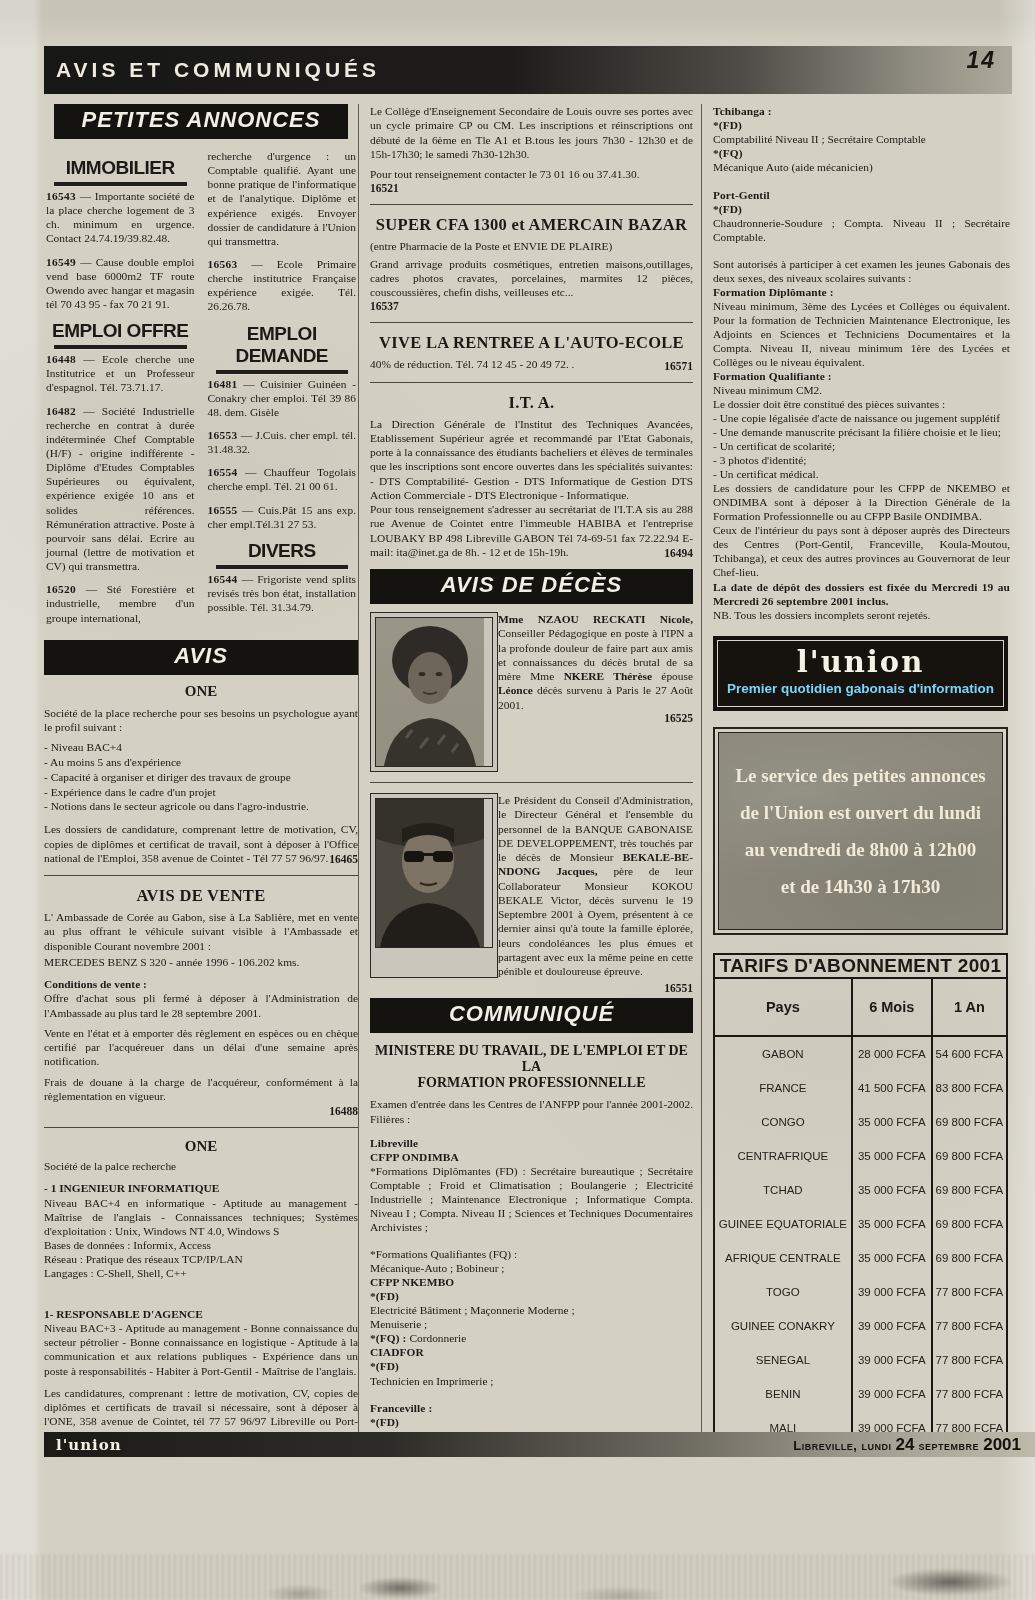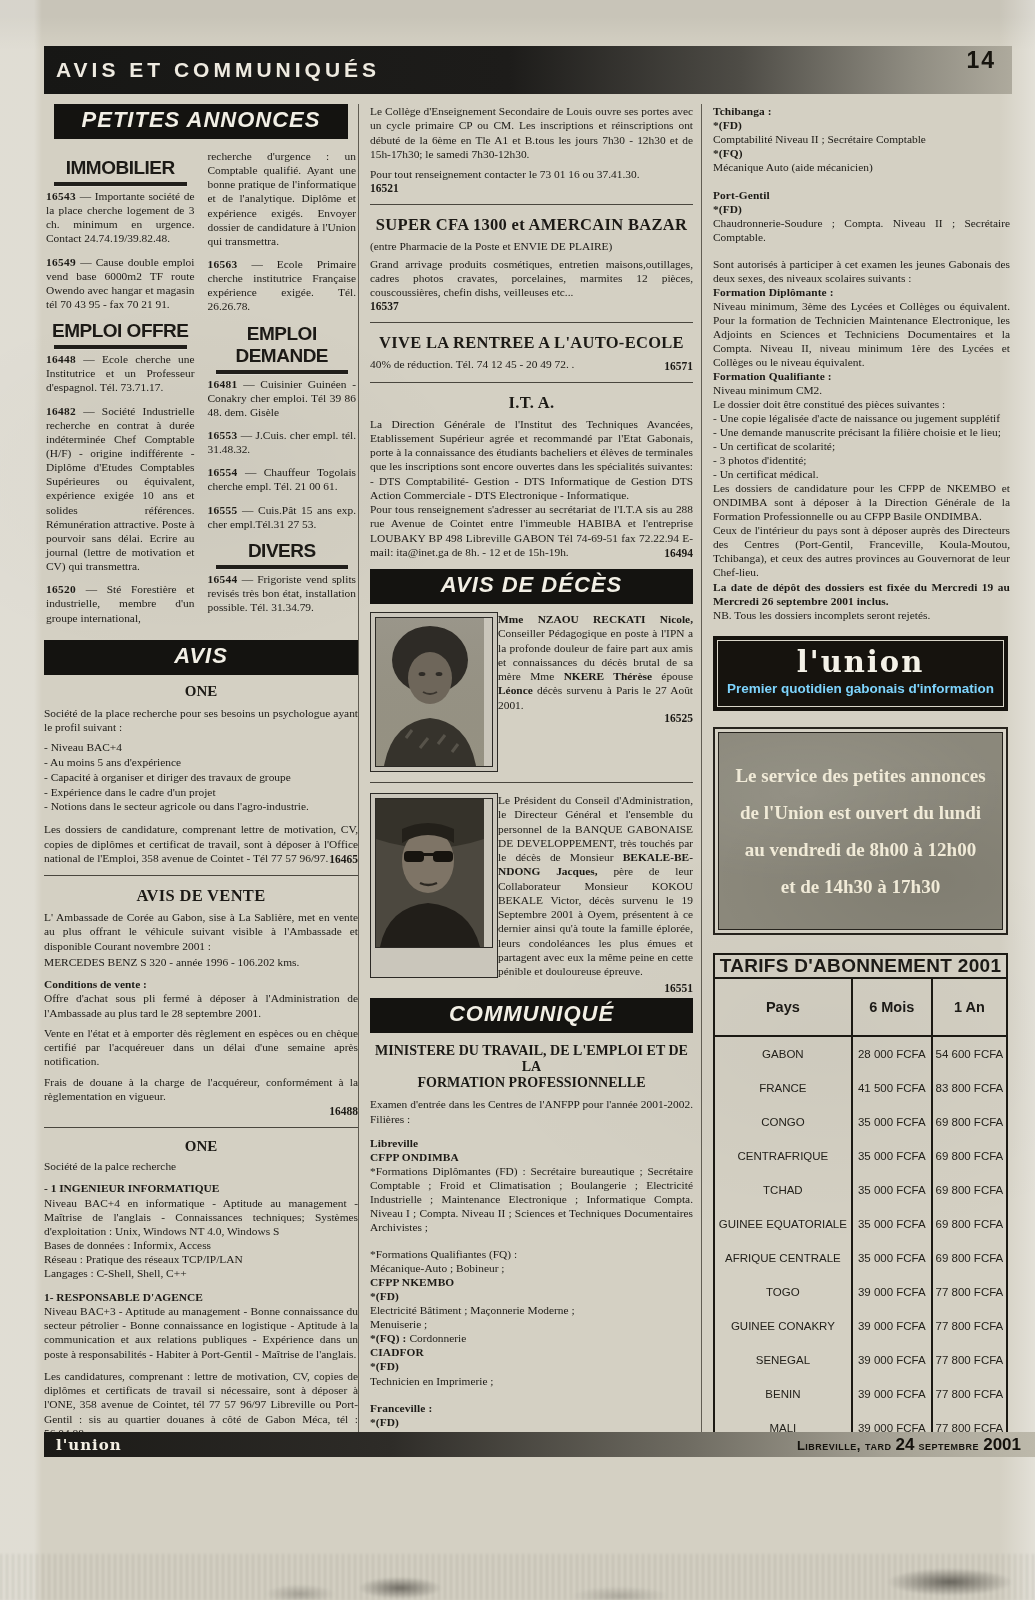--- a/index.html
+++ b/index.html
@@ -14,21 +14,21 @@
       radial-gradient(500px 300px at 80% 65%, rgba(0,0,0,.03), rgba(0,0,0,0) 70%);
     font-family:"Liberation Serif", serif;color:#1c1a16;
   }
   .content{position:absolute;left:44px;top:46px;width:968px;}
   
   .topbar{position:relative;height:48px;display:flex;align-items:center;
     background:linear-gradient(90deg,#171715 0%,#1d1c1a 48%,#4e4c46 72%,#908d82 90%,#aeaa9d 100%);}
   .topbar-title{color:#eeeae0;font-family:"Liberation Sans",sans-serif;font-weight:bold;
     font-size:21px;letter-spacing:4px;padding-left:12px;}
   .page-num{position:absolute;right:16px;top:1px;color:#17150f;
-    font-family:"Liberation Sans",sans-serif;font-weight:bold;font-size:23px;letter-spacing:2px;}
+    font-family:"Liberation Sans",sans-serif;font-weight:bold;font-size:23px;letter-spacing:2px;font-style:italic;}
   
   .columns{display:flex;margin-top:10px;height:1338px;overflow:hidden;}
   .col{box-sizing:border-box;}
   .col1{flex:0 0 314px;}
   .col2{flex:0 0 343px;border-left:1px solid #605c52;padding:0 8px 0 11px;}
   .col3{flex:1;border-left:1px solid #605c52;padding:0 2px 0 11px;}
   .banner{background:#141310;color:#f2efe5;text-align:center;
     font-family:"Liberation Sans",sans-serif;font-weight:800;font-style:italic;
     font-size:22px;letter-spacing:1px;padding:3px 0 6px;}
   .pa-banner{margin:0 10px 10px 10px;}
@@ -175,21 +175,21 @@
 
         <div class="serif-head">ONE</div>
         <p class="body" style="margin:2px 0 8px;">Société de la palce recherche</p>
         <p class="body" style="margin:0;font-weight:bold;">- 1 INGENIEUR INFORMATIQUE</p>
         <div>
             <div class="ln">Niveau BAC+4 en informatique - Aptitude au management - Maîtrise de l'anglais - Connaissances techniques; Systèmes d'exploitation : Unix, Windows NT 4.0, Windows S</div>
             <div class="ln">Bases de données : Informix, Access</div>
             <div class="ln">Réseau : Pratique des réseaux TCP/IP/LAN</div>
             <div class="ln">Langages : C-Shell, Shell, C++</div>
           </div>
-        <p class="body" style="margin:10px 0 0;font-weight:bold;font-family:Liberation Serif, serif;">1- RESPONSABLE D'AGENCE</p>
+        <p class="body" style="margin:27px 0 0;font-weight:bold;font-family:Liberation Serif, serif;">1- RESPONSABLE D'AGENCE</p>
         <p class="body" style="margin:0;">Niveau BAC+3 - Aptitude au management - Bonne connaissance du secteur pétrolier - Bonne connaissance en logistique - Aptitude à la communication et aux relations publiques - Expérience dans un poste à responsabilités - Habiter à Port-Gentil - Maîtrise de l'anglais.</p>
         <p class="body mt8" style="margin-bottom:2px;">Les candidatures, comprenant : lettre de motivation, CV, copies de diplômes et certificats de travail si nécessaire, sont à déposer à l'ONE, 358 avenue de Cointet, tél 77 57 96/97 Libreville ou Port-Gentil : sis au quartier douanes à côté de Gabon Méca, tél : 56.04.88.</p>
 
       </div>
 
       <div class="col col2">
         <p class="body" style="margin-top:0;">Le Collège d'Enseignement Secondaire de Louis ouvre ses portes avec un cycle primaire CP ou CM. Les inscriptions et réinscriptions ont débuté de la 6ème en Tle A1 et B.tous les jours 7h30 - 12h30 et de 15h-17h30; le samedi 7h30-12h30.</p>
         <p class="body" style="margin:0;">Pour tout renseignement contacter le 73 01 16 ou 37.41.30.</p>
         <div class="ref-left">16521</div>
 
@@ -426,17 +426,17 @@
               </tbody>
           </table>
         </div>
       </div>
 
     </div>
   </div>
 
   <div class="footerbar">
     <span class="footer-brand">l'union</span>
-    <span class="footer-date"><span class="fd-caps">Libreville, tard </span><span class="fd-big">24</span><span class="fd-caps"> septembre </span><span class="fd-big">2001</span></span>
+    <span class="footer-date"><span class="fd-caps">Libreville, lundi </span><span class="fd-big">24</span><span class="fd-caps"> septembre </span><span class="fd-big">2001</span></span>
   </div>
 
   <div class="scan-noise"></div>
 </div>
 
 </body></html>

